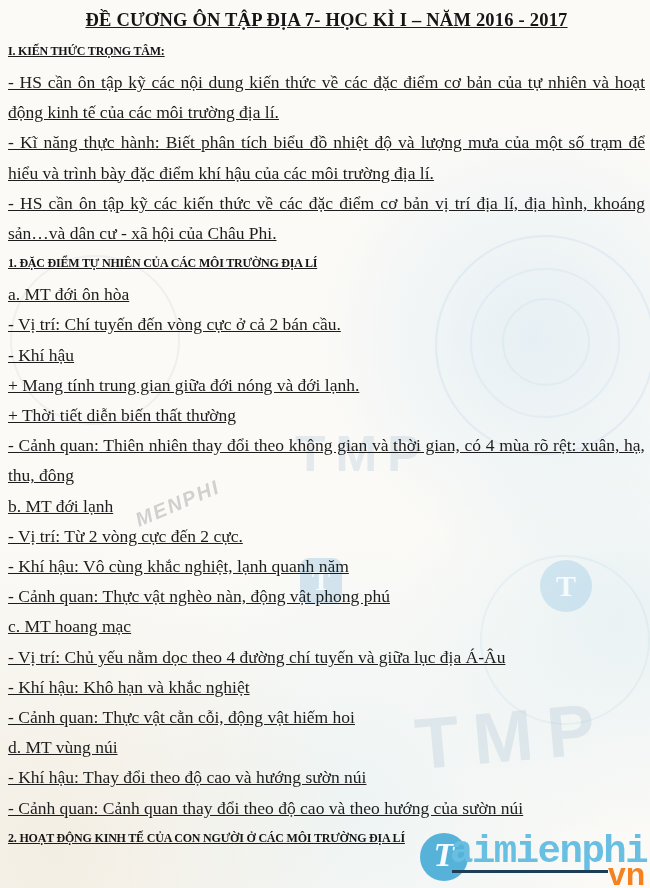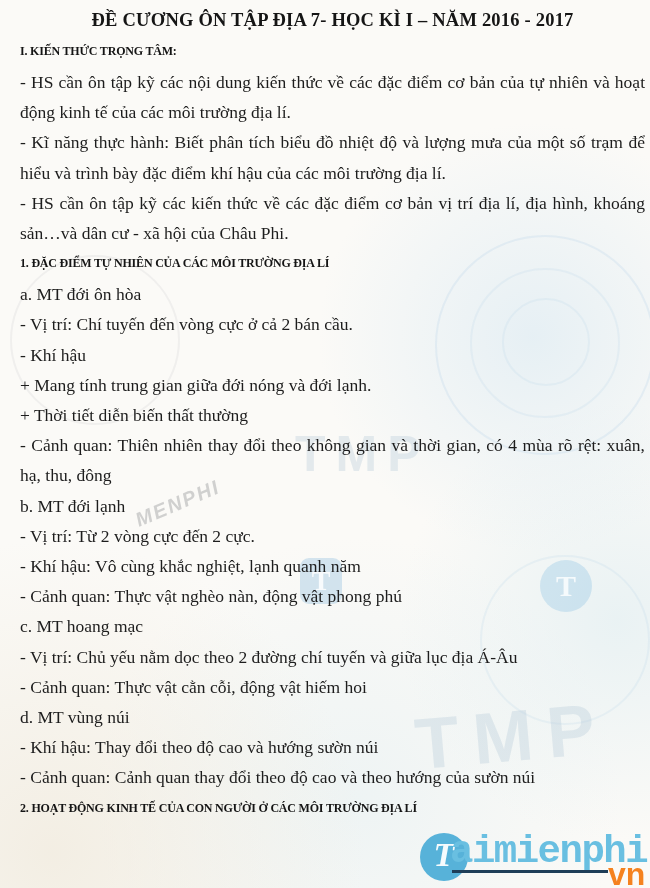--- a/index.html
+++ b/index.html
@@ -78,21 +78,22 @@
   }
   .wm-brand-vn {
     position: absolute; left: 608px; top: 856px;
     font-family: "Liberation Sans", sans-serif; font-weight: bold;
     font-size: 32px; color: #f5821f;
   }
 
   
   .content {
     position: absolute; inset: 0; z-index: 2;
-    padding: 5px 5px 0 20px;
+    padding: 5px 5px 0 8px;
+    text-decoration: underline;
   }
   .content p { margin: 0; }
   .doc-title {
     text-align: center; font-weight: bold;
     font-size: 18.5px; line-height: 31px; letter-spacing: 0.2px;
     white-space: nowrap; color: #151515;
   }
   .heading {
     font-weight: bold; font-size: 12px; line-height: 31px;
     letter-spacing: -0.2px; white-space: nowrap; color: #151515;
@@ -146,21 +147,22 @@
     <p class="body-line">+ Mang tính trung gian giữa đới nóng và đới lạnh.</p>
     <p class="body-line">+ Thời tiết diễn biến thất thường</p>
     <p class="body-line">- Cảnh quan: Thiên nhiên thay đổi theo không gian và thời gian, có 4 mùa rõ rệt: xuân, hạ, thu, đông</p>
 
     <p class="body-line">b. MT đới lạnh</p>
     <p class="body-line">- Vị trí: Từ 2 vòng cực đến 2 cực.</p>
     <p class="body-line">- Khí hậu: Vô cùng khắc nghiệt, lạnh quanh năm</p>
     <p class="body-line">- Cảnh quan: Thực vật nghèo nàn, động vật phong phú</p>
 
     <p class="body-line">c. MT hoang mạc</p>
-    <p class="body-line">- Vị trí: Chủ yếu nằm dọc theo 2 đường chí tuyến và giữa lục địa Á-Âu</p>
+    <p class="body-line">- Vị trí: Chủ yếu nằm dọc theo 4 đường chí tuyến và giữa lục địa Á-Âu</p>
+    <p class="body-line">- Khí hậu: Khô hạn và khắc nghiệt</p>
     <p class="body-line">- Cảnh quan: Thực vật cằn cỗi, động vật hiếm hoi</p>
 
     <p class="body-line">d. MT vùng núi</p>
     <p class="body-line">- Khí hậu: Thay đổi theo độ cao và hướng sườn núi</p>
     <p class="body-line">- Cảnh quan: Cảnh quan thay đổi theo độ cao và theo hướng của sườn núi</p>
 
     <p class="heading">2. HOẠT ĐỘNG KINH TẾ CỦA CON NGƯỜI Ở CÁC MÔI TRƯỜNG ĐỊA LÍ</p>
   </div>
 
 </div>

